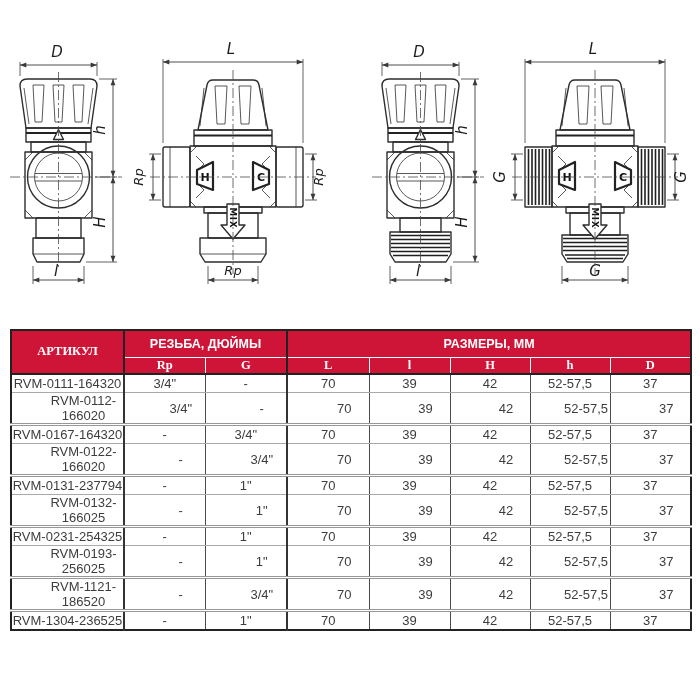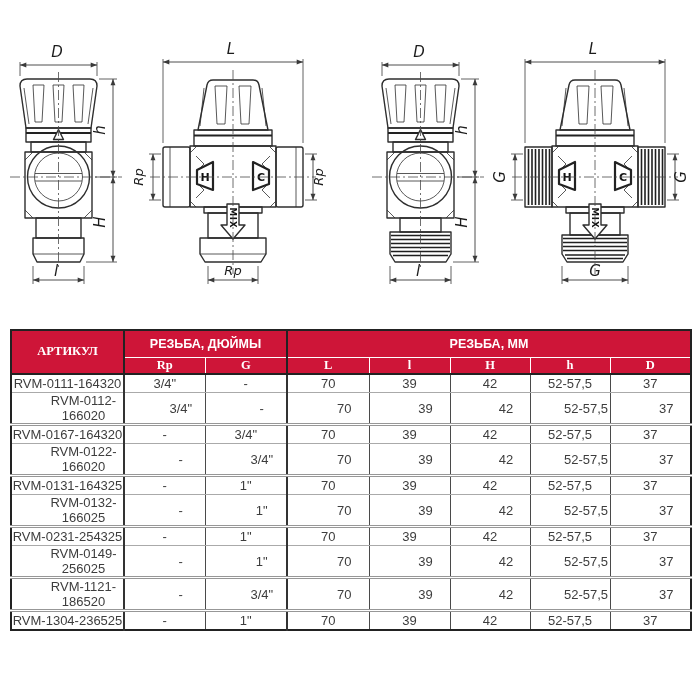--- a/index.html
+++ b/index.html
@@ -204,21 +204,21 @@
       <col style="width:82px">
         <col style="width:81px">
         <col style="width:80px">
       <col style="width:80px">
         <col style="width:81px">
     </colgroup>
     <thead>
       <tr class="h1">
         <th rowspan="2" class="sep-r dark-b">АРТИКУЛ</th>
         <th colspan="2" class="sep-r">РЕЗЬБА, ДЮЙМЫ</th>
-        <th colspan="5">РЕЗЬБА, ММ</th>
+        <th colspan="5">РАЗМЕРЫ, ММ</th>
       </tr>
       <tr class="h2">
         <th class="dark-b">Rp</th>
         <th class="dark-b sep-r">G</th>
         <th class="dark-b">L</th>
         <th class="dark-b">l</th>
         <th class="dark-b">H</th>
         <th class="dark-b">h</th>
         <th class="dark-b">D</th>
       </tr>
@@ -258,21 +258,21 @@
         <td class="sep-r">RVM-0122-166020</td>
         <td>-</td>
         <td class="sep-r">3/4"</td>
         <td>70</td>
         <td>39</td>
         <td>42</td>
         <td>52-57,5</td>
         <td>37</td>
       </tr>
       <tr>
-        <td class="sep-r">RVM-0131-164325</td>
+        <td class="sep-r">RVM-0131-237794</td>
         <td>-</td>
         <td class="sep-r">1"</td>
         <td>70</td>
         <td>39</td>
         <td>42</td>
         <td>52-57,5</td>
         <td>37</td>
       </tr>
       <tr class="grp">
         <td class="sep-r">RVM-0132-166025</td>
@@ -288,21 +288,21 @@
         <td class="sep-r">RVM-0231-254325</td>
         <td>-</td>
         <td class="sep-r">1"</td>
         <td>70</td>
         <td>39</td>
         <td>42</td>
         <td>52-57,5</td>
         <td>37</td>
       </tr>
       <tr class="grp">
-        <td class="sep-r">RVM-0149-256025</td>
+        <td class="sep-r">RVM-0193-256025</td>
         <td>-</td>
         <td class="sep-r">1"</td>
         <td>70</td>
         <td>39</td>
         <td>42</td>
         <td>52-57,5</td>
         <td>37</td>
       </tr>
       <tr class="grp">
         <td class="sep-r">RVM-1121-186520</td>

